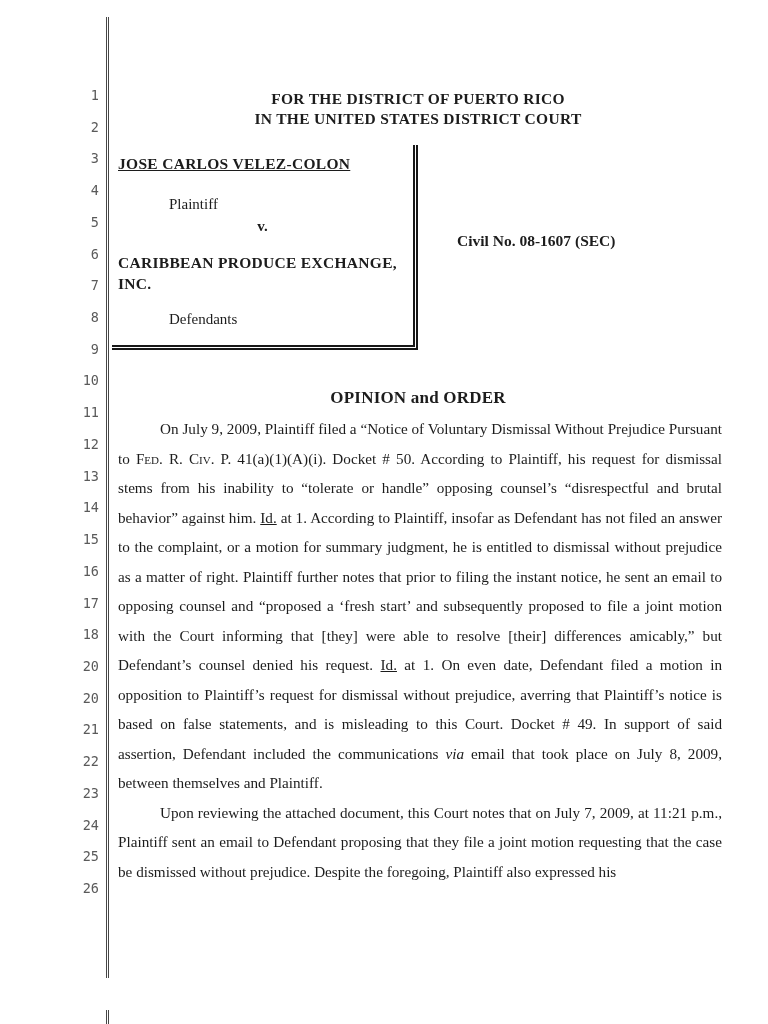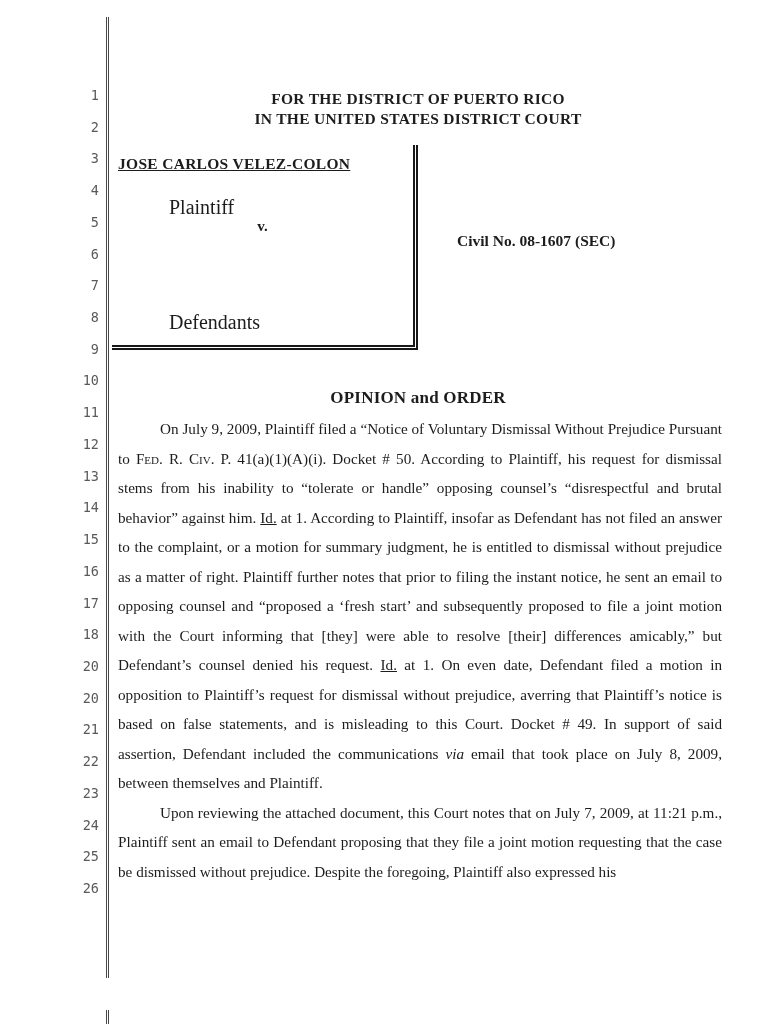--- a/index.html
+++ b/index.html
@@ -40,21 +40,21 @@
 
   
   #caption-box{
     position:absolute;left:112px;top:145px;
     width:301px;height:200px;
     border-right:5px double #181818;
     border-bottom:5px double #181818;
   }
   #caption-box .abs{position:absolute;}
   .party-name{font-weight:bold;font-size:15.5px;line-height:21px;letter-spacing:0.3px;}
-  .party-role{font-size:20px;text-align:right;}
+  .party-role{font-size:15px;text-align:right;}
   #plaintiff-name{left:6px;top:8px;text-decoration:underline;}
   #plaintiff-role{left:57px;top:51px;}
   #versus{left:0;top:73px;width:100%;text-align:center;font-weight:bold;font-size:15px;}
   #defendant-name{left:6px;top:107px;width:292px;}
   #defendant-role{left:57px;top:166px;}
 
   #case-number{
     position:absolute;left:457px;top:232px;
     font-weight:bold;font-size:15.5px;
   }
@@ -115,20 +115,21 @@
 
   <div id="court-header">
     <div>FOR THE DISTRICT OF PUERTO RICO</div>
     <div>IN THE UNITED STATES DISTRICT COURT</div>
   </div>
 
   <div id="caption-box">
     <div id="plaintiff-name" class="abs party-name">JOSE CARLOS VELEZ-COLON</div>
     <div id="plaintiff-role" class="abs party-role">Plaintiff</div>
     <div id="versus" class="abs">v.</div>
+    <div id="defendant-name" class="abs party-name">CARIBBEAN PRODUCE EXCHANGE, INC.</div>
     <div id="defendant-role" class="abs party-role">Defendants</div>
   </div>
 
   <div id="case-number">Civil No. 08-1607 (SEC)</div>
 
   <div id="opinion-title">OPINION and ORDER</div>
 
   <div id="opinion-body">
       <p><span>On July 9, 2009, Plaintiff filed a “Notice of Voluntary Dismissal Without Prejudice Pursuant to </span><span class="sc">Fed. R. Civ. P.</span><span> 41(a)(1)(A)(i). Docket # 50. According to Plaintiff, his request for dismissal stems from his inability to “tolerate or handle” opposing counsel’s “disrespectful and brutal behavior” against him. </span><span class="ul">Id.</span><span> at 1. According to Plaintiff, insofar as Defendant has not filed an answer to the complaint, or a motion for summary judgment, he is entitled to dismissal without prejudice as a matter of right. Plaintiff further notes that prior to filing the instant notice, he sent an email to opposing counsel and “proposed a ‘fresh start’ and subsequently proposed to file a joint motion with the Court informing that [they] were able to resolve [their] differences amicably,” but Defendant’s counsel denied his request. </span><span class="ul">Id.</span><span> at 1. On even date, Defendant filed a motion in opposition to Plaintiff’s request for dismissal without prejudice, averring that Plaintiff’s notice is based on false statements, and is misleading to this Court. Docket # 49. In support of said assertion, Defendant included the communications </span><span class="it">via</span><span> email that took place on July 8, 2009, between themselves and Plaintiff.</span></p>
       <p><span>Upon reviewing the attached document, this Court notes that on July 7, 2009, at 11:21 p.m., Plaintiff sent an email to Defendant proposing that they file a joint motion requesting that the case be dismissed without prejudice. Despite the foregoing, Plaintiff also expressed his</span></p>

